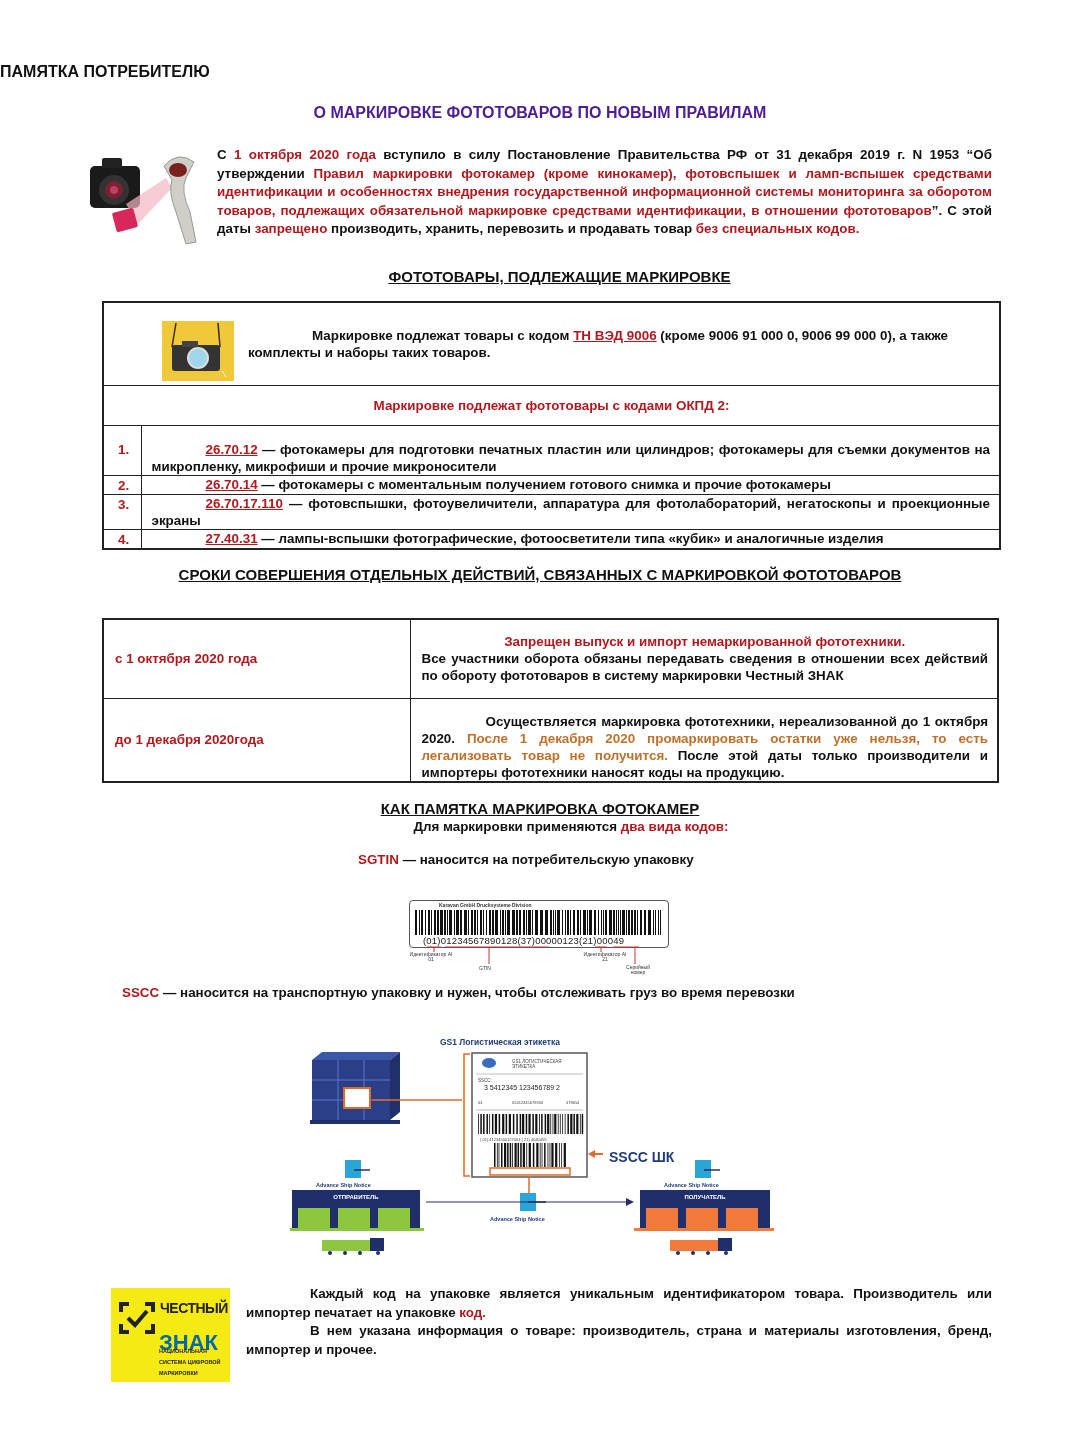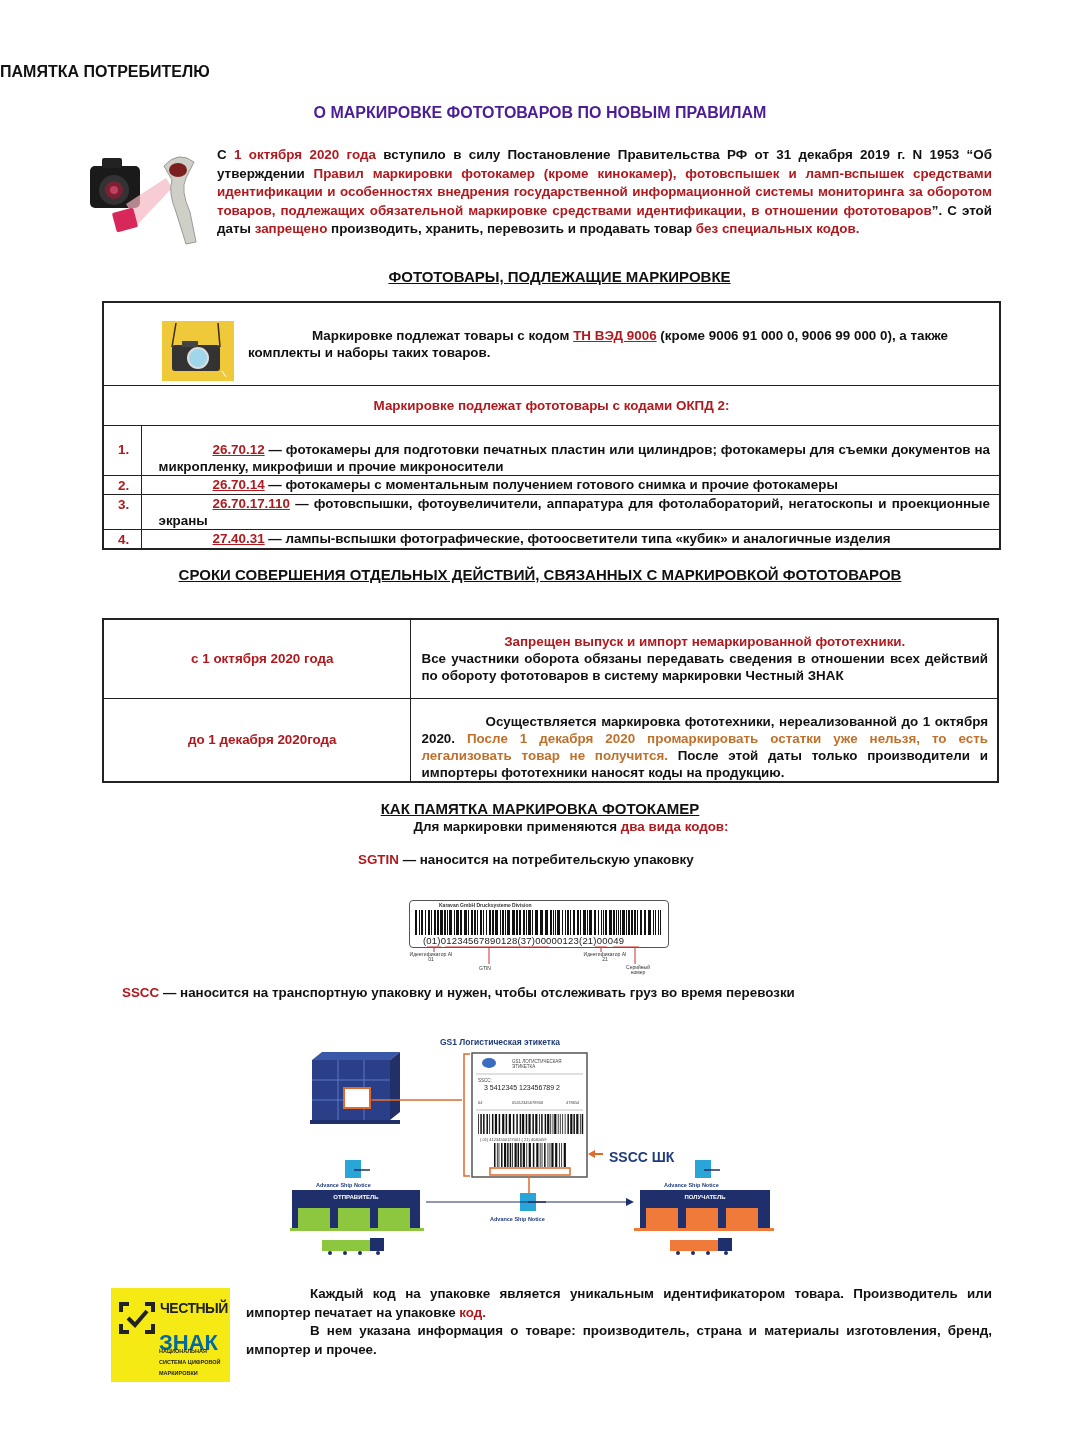--- a/index.html
+++ b/index.html
@@ -10,26 +10,26 @@
   .orange { color: #c0702a; }
   .green { color: #4c1d95; }
   .title1 { left: 0; width: 1080px; top: 63px; font-size: 16px; }
   .title2 { left: 0; width: 1080px; top: 104px; text-align: center; font-size: 16px; }
   .intro { left: 217px; top: 146px; width: 775px; font-size: 13.4px; line-height: 18.5px; text-align: justify; }
   .h-section { left: 0; width: 1080px; text-align: center; font-size: 15px; text-decoration: underline; }
   table { border-collapse: collapse; }
   .tbl1 { left: 102px; top: 301px; width: 899px; border: 2px solid #222; }
   .tbl1 td { border: 1.5px solid #222; font-size: 13.4px; line-height: 17px; vertical-align: top; }
   .num { width: 38px; color: #b0191e; padding-left: 14px; padding-top: 1px; }
-  .codecell { padding: 0 9px 0 17px; text-align: justify; }
+  .codecell { padding: 0 9px 0 10px; text-align: justify; }
   .codecell .ind { display: inline-block; width: 54px; }
   .code { color: #b0191e; text-decoration: underline; }
   .tbl2 { left: 102px; top: 618px; width: 897px; border: 2px solid #222; }
   .tbl2 td { border: 1.5px solid #222; font-size: 13.4px; line-height: 17px; padding-left: 11px; }
-  .datecell { width: 307px; text-align: center; color: #b0191e; vertical-align: middle; }
+  .datecell { width: 307px; color: #b0191e; vertical-align: middle; }
   .desccell { padding: 0 9px 0 9px; text-align: justify; vertical-align: top; }
   .footer-text { left: 246px; top: 1285px; width: 746px; font-size: 13.4px; line-height: 18.5px; text-align: justify; }
   .footer-text p { text-indent: 64px; }
   .logo { left: 111px; top: 1288px; width: 119px; height: 94px; background: #f5ea14; }
 </style>
 </head>
 <body>
 
 <div class="abs title1">ПАМЯТКА ПОТРЕБИТЕЛЮ</div>
 <div class="abs title2 green">О МАРКИРОВКЕ ФОТОТОВАРОВ ПО НОВЫМ ПРАВИЛАМ</div>

